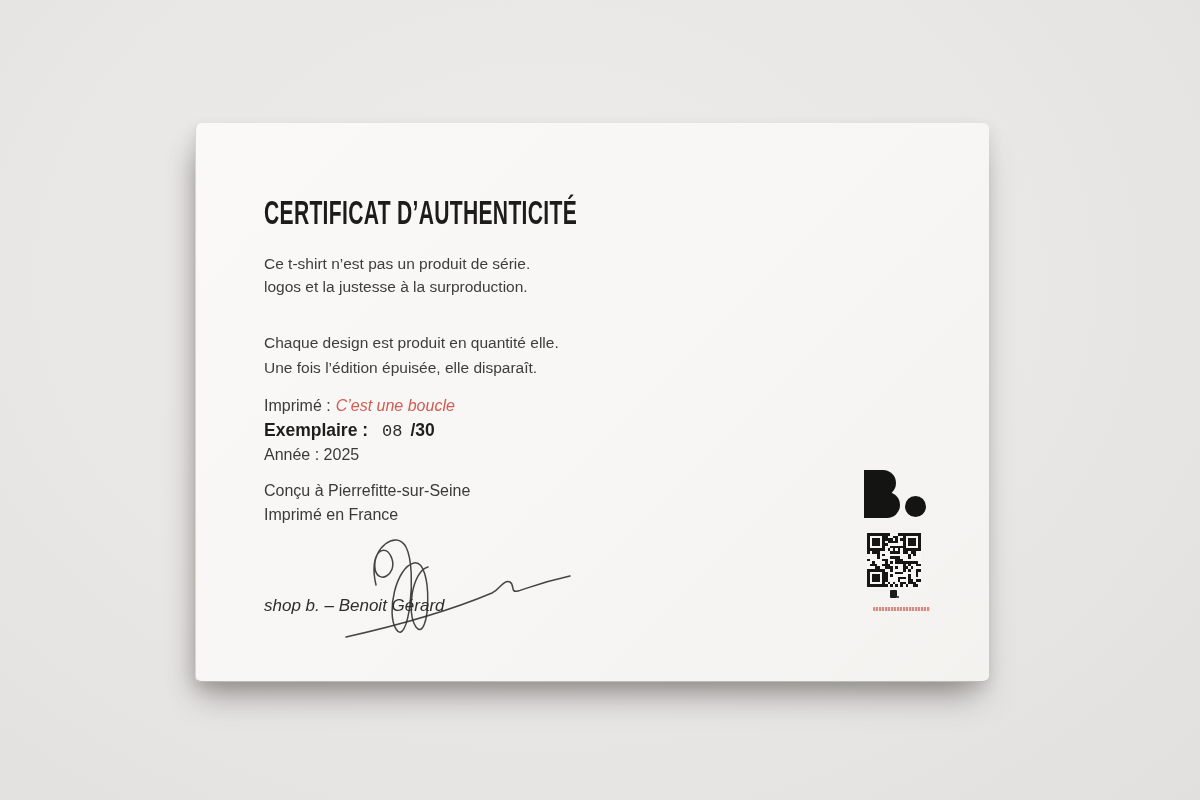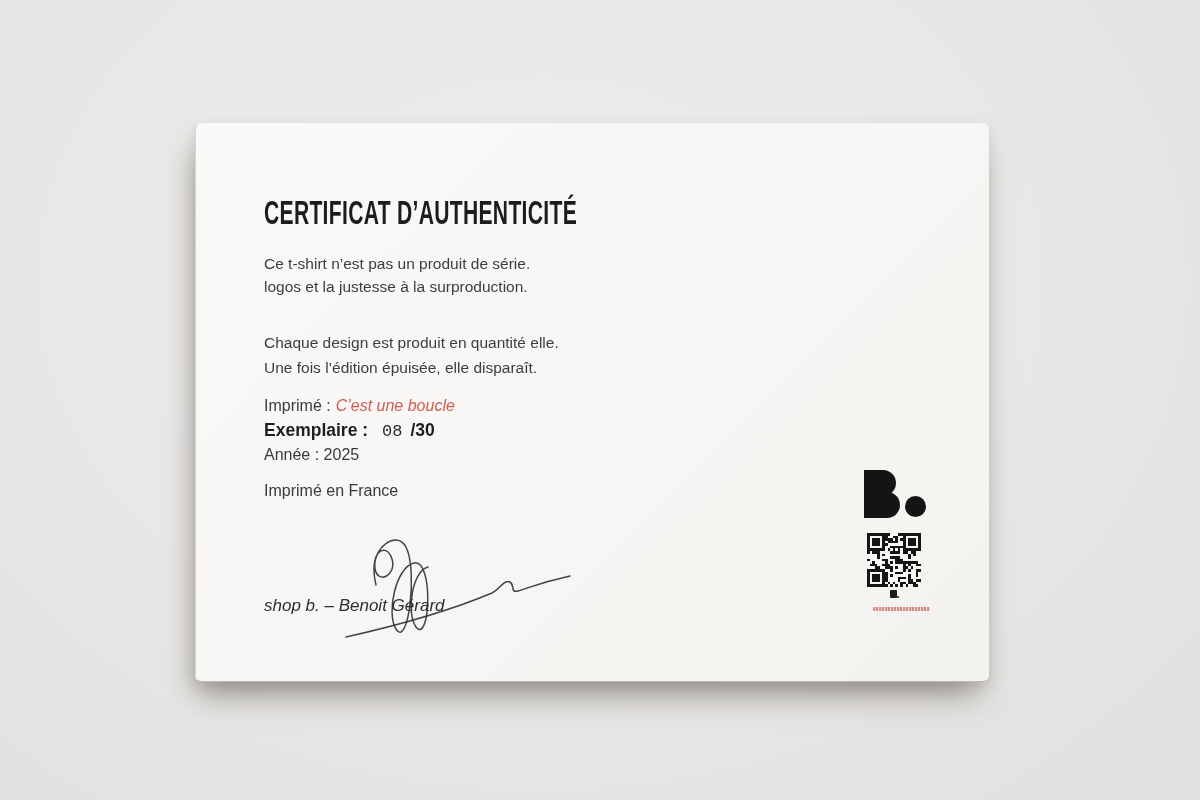--- a/index.html
+++ b/index.html
@@ -72,20 +72,21 @@
       <div class="detail-line">
         <span>Imprimé :</span><span class="model-value">C’est une boucle</span>
       </div>
       <div class="exemplaire-line">
         <span>Exemplaire :</span><span class="ex-number">08</span><span class="ex-total">/30</span>
       </div>
       <div class="detail-line">Année : 2025</div>
     </div>
 
     <div class="origin">
+      <div>Conçu à Pierrefitte-sur-Seine</div>
       <div>Imprimé en France</div>
     </div>
 
     <div class="sig-caption">shop b. – Benoit Gérard</div>
 
     <svg class="sig-svg" viewBox="0 0 245 124" aria-hidden="true">
       <path d="M 42 64 C 34 30 52 20 58 38 C 63 54 44 64 41 48 C 38 28 62 8 72 26 C 84 50 74 128 62 108 C 52 92 62 46 80 42 C 100 38 96 124 82 106 C 72 92 78 50 94 46"></path>
       <path d="M 12 116 C 70 103 120 88 158 72 C 166 68 170 58 176 61 C 181 64 176 72 184 70 C 192 68 204 62 236 55"></path>
     </svg>
 

